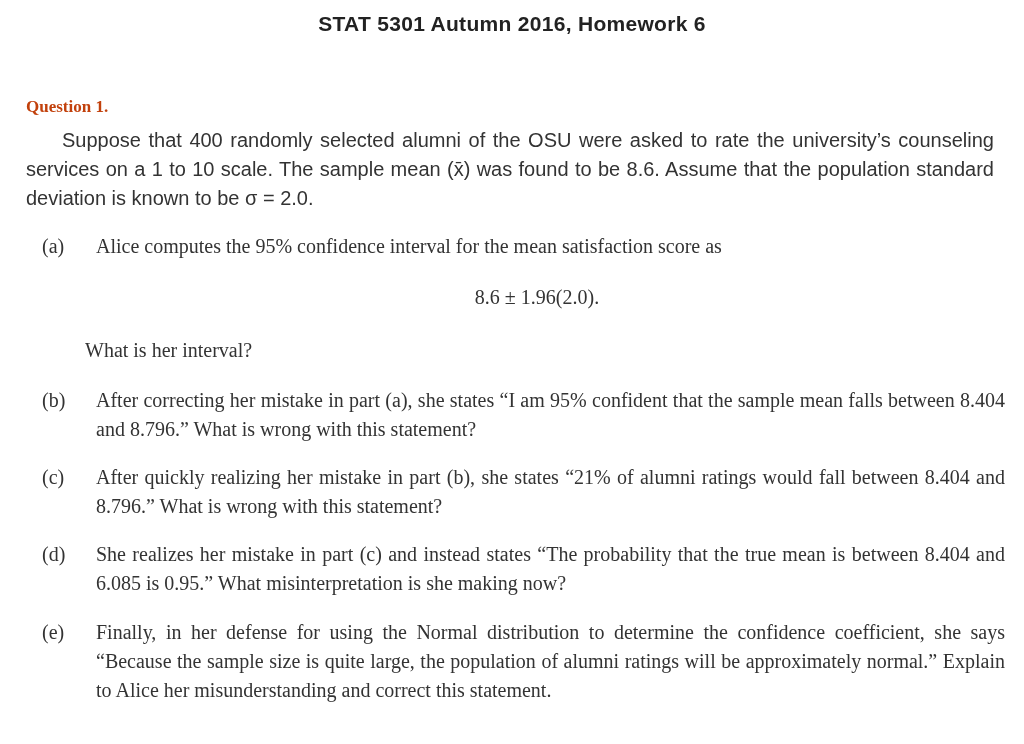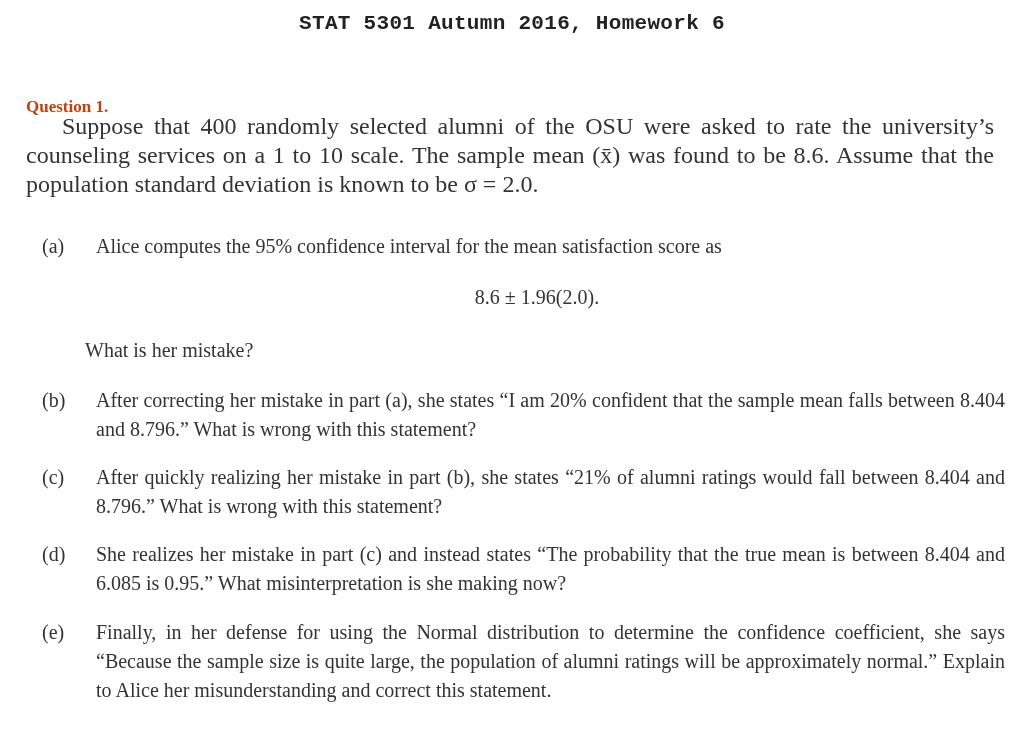--- a/index.html
+++ b/index.html
@@ -6,35 +6,35 @@
     body {
       width: 1024px; height: 744px; overflow: hidden;
       font-family: "DejaVu Serif", "Liberation Serif", serif;
       color: #333333;
       position: relative;
     }
     .page { position: absolute; left: 0; top: 0; width: 1024px; height: 744px; }
     .title {
       position: absolute; left: 0; width: 1024px; text-align: center;
       font-weight: bold; font-size: 21px; color: #222;
-      font-family: Liberation Mono, monospace;
+      font-family: Liberation Sans, sans-serif;
       letter-spacing: 0.3px;
     }
     .title.l1 { top: 12px; }
     .title.l2 { top: 41px; }
     .qhead {
       position: absolute; left: 26px; top: 97px;
       font-weight: bold; font-size: 17px; color: #c2410c;
       font-family: "Liberation Serif", "DejaVu Serif", serif;
     }
     .para {
-      position: absolute; left: 26px; width: 968px; top: 112px;
-      font-size: 24px; line-height: 29px; text-align: justify;
+      position: absolute; left: 26px; width: 968px; top: 126px;
+      font-size: 20px; line-height: 29px; text-align: justify;
       text-indent: 36px;
-      font-family: Liberation Serif, serif;
+      font-family: Liberation Sans, sans-serif;
     }
     .item {
       position: absolute; left: 26px; width: 968px;
       font-size: 20px; line-height: 29px;
       font-family: "Liberation Serif", "DejaVu Serif", serif;
     }
     .item .lbl { position: absolute; left: 16px; top: 0; }
     .item .txt { position: absolute; left: 70px; width: 909px; text-align: justify; text-align-last: left; }
     .eq {
       position: absolute; left: 0; width: 1074px; text-align: center;
@@ -52,25 +52,25 @@
   <div class="title l1">STAT 5301 Autumn 2016, Homework 6</div>
 
   <div class="qhead">Question 1.</div>
   <div class="para">Suppose that 400 randomly selected alumni of the OSU were asked to rate the university’s counseling services on a 1 to 10 scale. The sample mean (x̄) was found to be 8.6. Assume that the population standard deviation is known to be σ = 2.0.</div>
 
   <div class="item" style="top:232px;">
     <span class="lbl">(a)</span>
     <span class="txt">Alice computes the 95% confidence interval for the mean satisfaction score as</span>
   </div>
   <div class="eq" style="top:286px;">8.6 ± 1.96(2.0).</div>
-  <div class="follow" style="top:339px;">What is her mistake?</div>
+  <div class="follow" style="top:339px;">What is her interval?</div>
 
   <div class="item" style="top:386px;">
     <span class="lbl">(b)</span>
-    <span class="txt">After correcting her mistake in part (a), she states “I am 20% confident that the sample mean falls between 8.404 and 8.796.” What is wrong with this statement?</span>
+    <span class="txt">After correcting her mistake in part (a), she states “I am 95% confident that the sample mean falls between 8.404 and 8.796.” What is wrong with this statement?</span>
   </div>
 
   <div class="item" style="top:463px;">
     <span class="lbl">(c)</span>
     <span class="txt">After quickly realizing her mistake in part (b), she states “21% of alumni ratings would fall between 8.404 and 8.796.” What is wrong with this statement?</span>
   </div>
 
   <div class="item" style="top:540px;">
     <span class="lbl">(d)</span>
     <span class="txt">She realizes her mistake in part (c) and instead states “The probability that the true mean is between 8.404 and 6.085 is 0.95.” What misinterpretation is she making now?</span>

